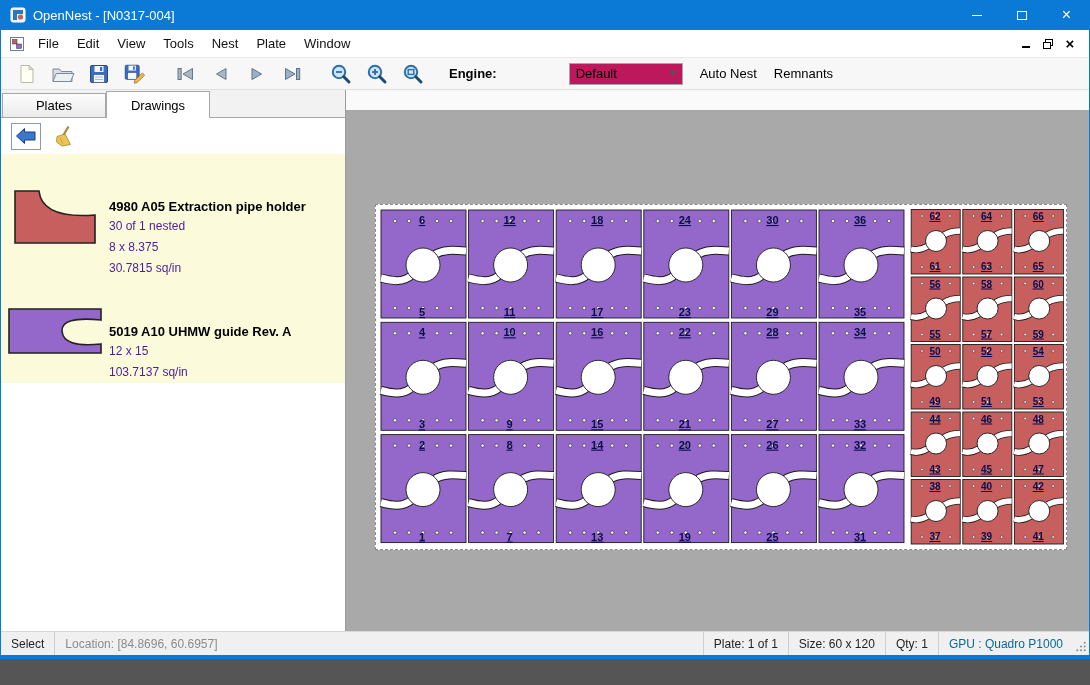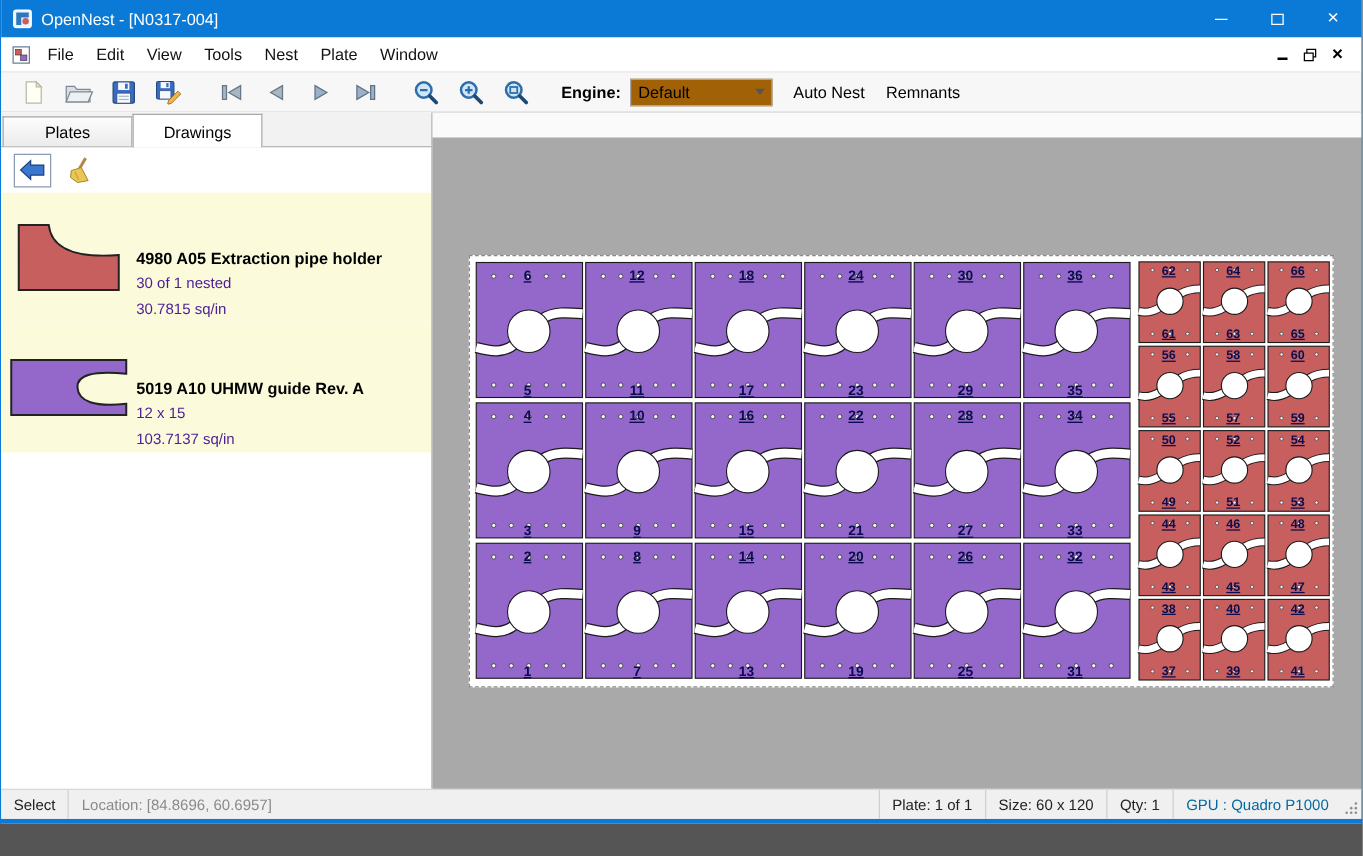--- a/index.html
+++ b/index.html
@@ -38,25 +38,25 @@
   .mdi-close { font-size:15px; font-weight:bold; line-height:1; }
   
   .toolbar {
     flex:0 0 33px; background:#f7f7f7; border-top:1px solid #e8e8e8; border-bottom:1px solid #e0e0e0;
     display:flex; align-items:center; padding-left:8px;
   }
   .tb-btn { width:36px; height:30px; display:flex; align-items:center; justify-content:center; }
   .grp { display:flex; align-items:center; }
   .grp-nav { margin-left:14px; }
   .grp-zoom { margin-left:12px; }
-  .grp-engine { margin-left:18px; }
+  .grp-engine { margin-left:18px;gap:44px; }
   .engine-label { font-weight:bold; font-size:13px; margin-right:7px; }
   .combo {
-    width:114px; height:22px; border:1px solid #a6a6a6; background:#a16207;
-    display:flex; align-items:center; padding-left:6px; font-size:13px;
+    width:114px; height:22px; border:1px solid #a6a6a6; background:#be185d;
+    display:flex; align-items:center; padding-left:6px; font-size:13px;margin-left:21px;
   }
   .combo-arrow {
     margin-left:auto; margin-right:5px; width:0; height:0;
     border-left:4px solid transparent; border-right:4px solid transparent; border-top:5px solid #555;
   }
   .tb-label { font-size:13px; margin-left:17px; cursor:default; }
   
   .content { flex:1; display:flex; min-height:0; }
   .left-panel {
     flex:0 0 345px; width:345px; border-right:1px solid #9c9c9c;
@@ -276,20 +276,21 @@
       <div class="drawing-list">
         <div class="drawing-item">
           <div class="thumb">
             <svg width="92" height="62" viewBox="0 0 92 62">
                 <path d="M6 5 L30 5 Q33 33 86 29 L86 57 L6 57 Z" stroke="#222" stroke-width="1.6" fill="#c75f5f"></path>
               </svg>
           </div>
           <div class="item-text">
             <div class="item-title">4980 A05 Extraction pipe holder</div>
             <div class="item-line">30 of 1 nested</div>
+            <div class="item-line">8 x 8.375</div>
             <div class="item-line">30.7815 sq/in</div>
           </div>
         </div>
         <div class="drawing-item">
           <div class="thumb">
             <svg width="100" height="56" viewBox="0 0 100 56">
                 <path d="M4 6 L96 6 L96 17 Q56 13 57 28 Q58 45 96 41 L96 50 L4 50 Z" stroke="#222" stroke-width="1.6" fill="#9468cb"></path>
               </svg>
           </div>
           <div class="item-text">

